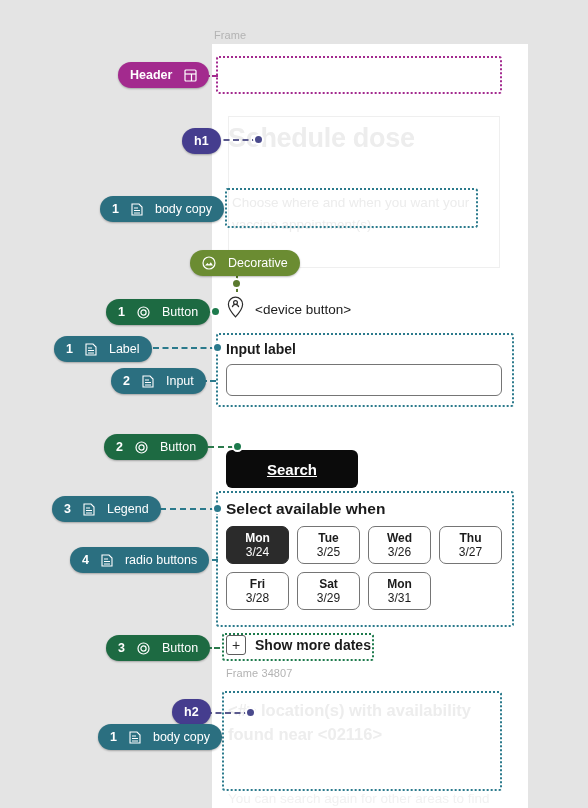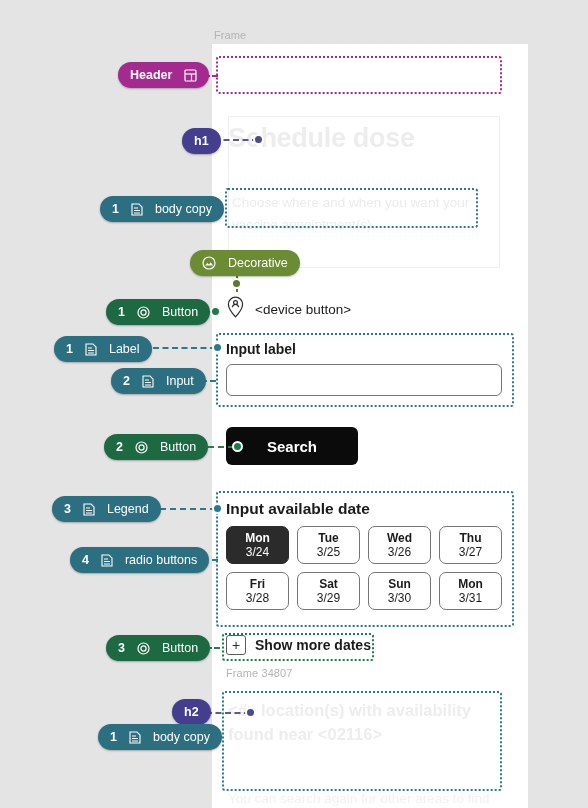--- a/index.html
+++ b/index.html
@@ -64,25 +64,25 @@
     position: absolute; left: 226px; top: 341px;
     font-size: 14px; font-weight: bold; color: #1b1b1b;
   }
   .text-input {
     position: absolute; left: 226px; top: 364px;
     width: 276px; height: 32px;
     border: 1px solid #757575; border-radius: 6px; background: #fff;
   }
 
   .search-btn {
-    position: absolute; left: 226px; top: 427px;
+    position: absolute; left: 226px; top: 450px;
     width: 132px; height: 38px; background: #0b0b0b; border-radius: 6px;
     color: #fff; font-size: 15px; font-weight: bold;
     display: flex; align-items: center; justify-content: center;
-    border: none; font-family: "Liberation Sans", sans-serif;
+    border: none; font-family: "Liberation Sans", sans-serif; text-decoration: underline;
   }
 
   .legend {
     position: absolute; left: 226px; top: 500px;
     font-size: 15.5px; font-weight: bold; color: #1b1b1b;
   }
 
   .date-grid {
     position: absolute; left: 226px; top: 526px;
     width: 276px;
@@ -168,21 +168,21 @@
       </svg>
     </span>
     <span class="device-label">&lt;device button&gt;</span>
   </div>
 
   <div class="input-label">Input label</div>
   <input class="text-input" type="text" placeholder="" style="">
 
   <button class="search-btn">Search</button>
 
-  <div class="legend">Input available date</div>
+  <div class="legend">Select available when</div>
 
   <div class="date-grid" id="date-grid">
       <div class="date-chip selected">
         <span class="dow">Mon</span>
         <span>3/24</span>
       </div>
       <div class="date-chip">
         <span class="dow">Tue</span>
         <span>3/25</span>
       </div>
@@ -194,24 +194,20 @@
         <span class="dow">Thu</span>
         <span>3/27</span>
       </div>
       <div class="date-chip">
         <span class="dow">Fri</span>
         <span>3/28</span>
       </div>
       <div class="date-chip">
         <span class="dow">Sat</span>
         <span>3/29</span>
-      </div>
-      <div class="date-chip">
-        <span class="dow">Sun</span>
-        <span>3/30</span>
       </div>
       <div class="date-chip">
         <span class="dow">Mon</span>
         <span>3/31</span>
       </div>
     </div>
 
   <div class="show-more">
     <span class="plus-box">+</span>
     <span class="show-more-label">Show more dates</span>

